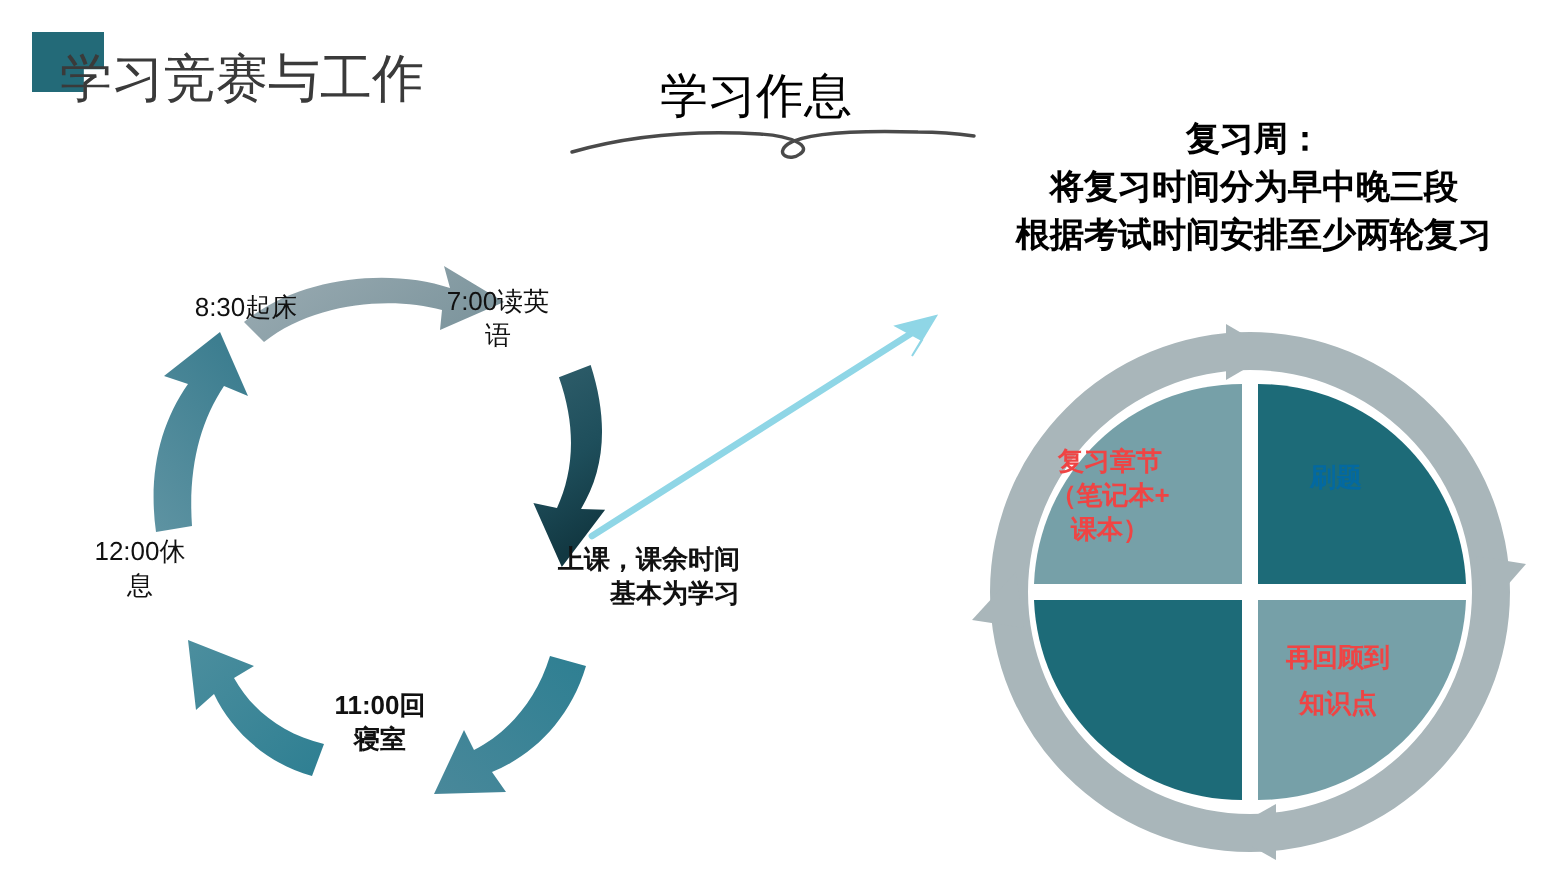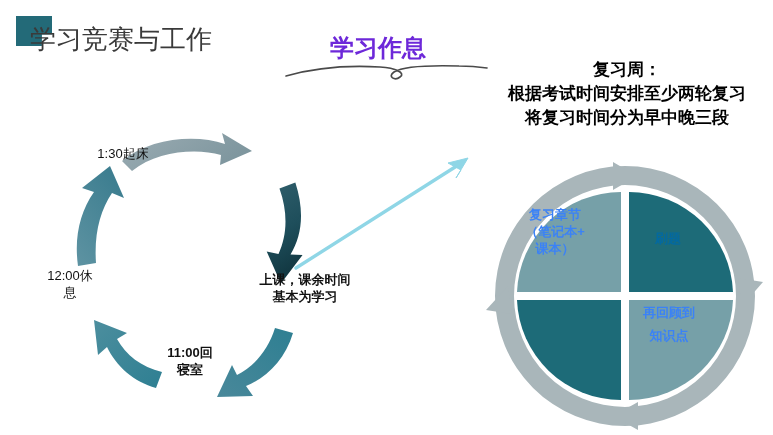--- a/index.html
+++ b/index.html
@@ -23,21 +23,21 @@
     clip-path:polygon(0 0,100% 0,100% 62%,72% 62%,72% 100%,0 100%);
   }
   .slide-title{
     position:absolute;left:30px;top:22px;
     font-size:26px;color:#3a3a3a;letter-spacing:0px;
     white-space:nowrap;
   }
 
   .section-title{
     position:absolute;left:330px;top:32px;
-    font-size:24px;font-weight:bold;color:#6d28d9;
+    font-size:24px;font-weight:normal;color:#000000;
     white-space:nowrap;
   }
   .squiggle{position:absolute;left:284px;top:56px;width:206px;height:26px;}
 
   
   .note-block{
     position:absolute;left:482px;top:58px;width:290px;
     text-align:center;color:#000000;
     font-size:17px;line-height:1.42;font-weight:bold;
   }
@@ -45,54 +45,54 @@
 
   
   .cycle{position:absolute;left:10px;top:120px;width:390px;height:300px;}
   .cyc-label{
     position:absolute;color:#111;font-size:13px;line-height:1.28;
     text-align:center;font-weight:normal;
   }
   .lbl-1{left:78px;top:146px;width:90px;}      
   .lbl-2{left:216px;top:143px;width:66px;}     
   .lbl-3{left:30px;top:268px;width:80px;text-align:center;}      
-  .lbl-4{left:240px;top:272px;width:130px;}    
+  .lbl-4{left:240px;top:272px;width:130px;text-align:right;}    
   .lbl-5{left:152px;top:345px;width:76px;}     
 
   
   .wheel{position:absolute;left:480px;top:160px;width:290px;height:272px;}
   .quad-text{
     position:absolute;color:#0369a1;font-weight:bold;
     font-size:13px;line-height:1.32;text-align:center;
   }
   .qt-tr{left:625px;top:230px;width:86px;}
   .qt-br{left:622px;top:302px;width:94px;}
   .qt-bl{left:504px;top:305px;width:104px;}
   .qt-tl{left:507px;top:206px;width:96px;}
-  .qt-tl,.qt-br{color:#3b82f6;}
+  .qt-tl,.qt-br{color:#ef4444;margin-top:16px;}
 </style>
 </head>
 <body>
 
 <div class="slide">
 
   <div class="logo-mark">
     <div class="sq"></div>
   </div>
   <div class="slide-title">学习竞赛与工作</div>
 
   <div class="section-title">学习作息</div>
   <svg class="squiggle" viewBox="0 0 206 26">
     <path d="M2 20 C 30 12, 62 9, 96 11 C 112 12, 122 17, 116 21 C 111 25, 103 21, 110 16 C 118 11, 140 9, 175 10 C 188 10, 196 11, 203 12" fill="none" stroke="#4a4a4a" stroke-width="1.7" stroke-linecap="round"></path>
   </svg>
 
   <div class="note-block">
     <div class="ln">复习周：</div>
+    <div class="ln">将复习时间分为早中晚三段</div>
     <div class="ln">根据考试时间安排至少两轮复习</div>
-    <div class="ln">将复习时间分为早中晚三段</div>
   </div>
 
   <svg class="cycle" viewBox="0 0 390 300">
     <defs>
       <linearGradient id="gTop" x1="0" y1="0" x2="1" y2="0.4">
         <stop offset="0%" stop-color="#9BACB3"></stop>
         <stop offset="100%" stop-color="#7E969E"></stop>
       </linearGradient>
       <linearGradient id="gRight" x1="0" y1="0" x2="0.3" y2="1">
         <stop offset="0%" stop-color="#2F5E6B"></stop>
@@ -133,21 +133,25 @@
                C 116 235, 131 247, 152 252 Z" fill="url(#gBottomL)"></path>
     </g>
 
     <g>
       <path d="M68 146 C 64 117, 70 92, 84 72 L 72 68 L 100 46 L 114 78 L 102 73
                C 90 91, 84 114, 86 143 Z" fill="url(#gLeft)"></path>
     </g>
   </svg>
 
   <div class="cyc-label lbl-1">
-    <span>1:30起床</span>
+    <span>8:30起床</span>
+  </div>
+  <div class="cyc-label lbl-2">
+    <span style="white-space:pre-line">7:00读英
+语</span>
   </div>
   <div class="cyc-label lbl-3">
     <span style="white-space:pre-line">12:00休
 息</span>
   </div>
   <div class="cyc-label lbl-4">
     <span style="white-space:pre-line;font-weight:bold">上课，课余时间
 基本为学习</span>
   </div>
   <div class="cyc-label lbl-5">

